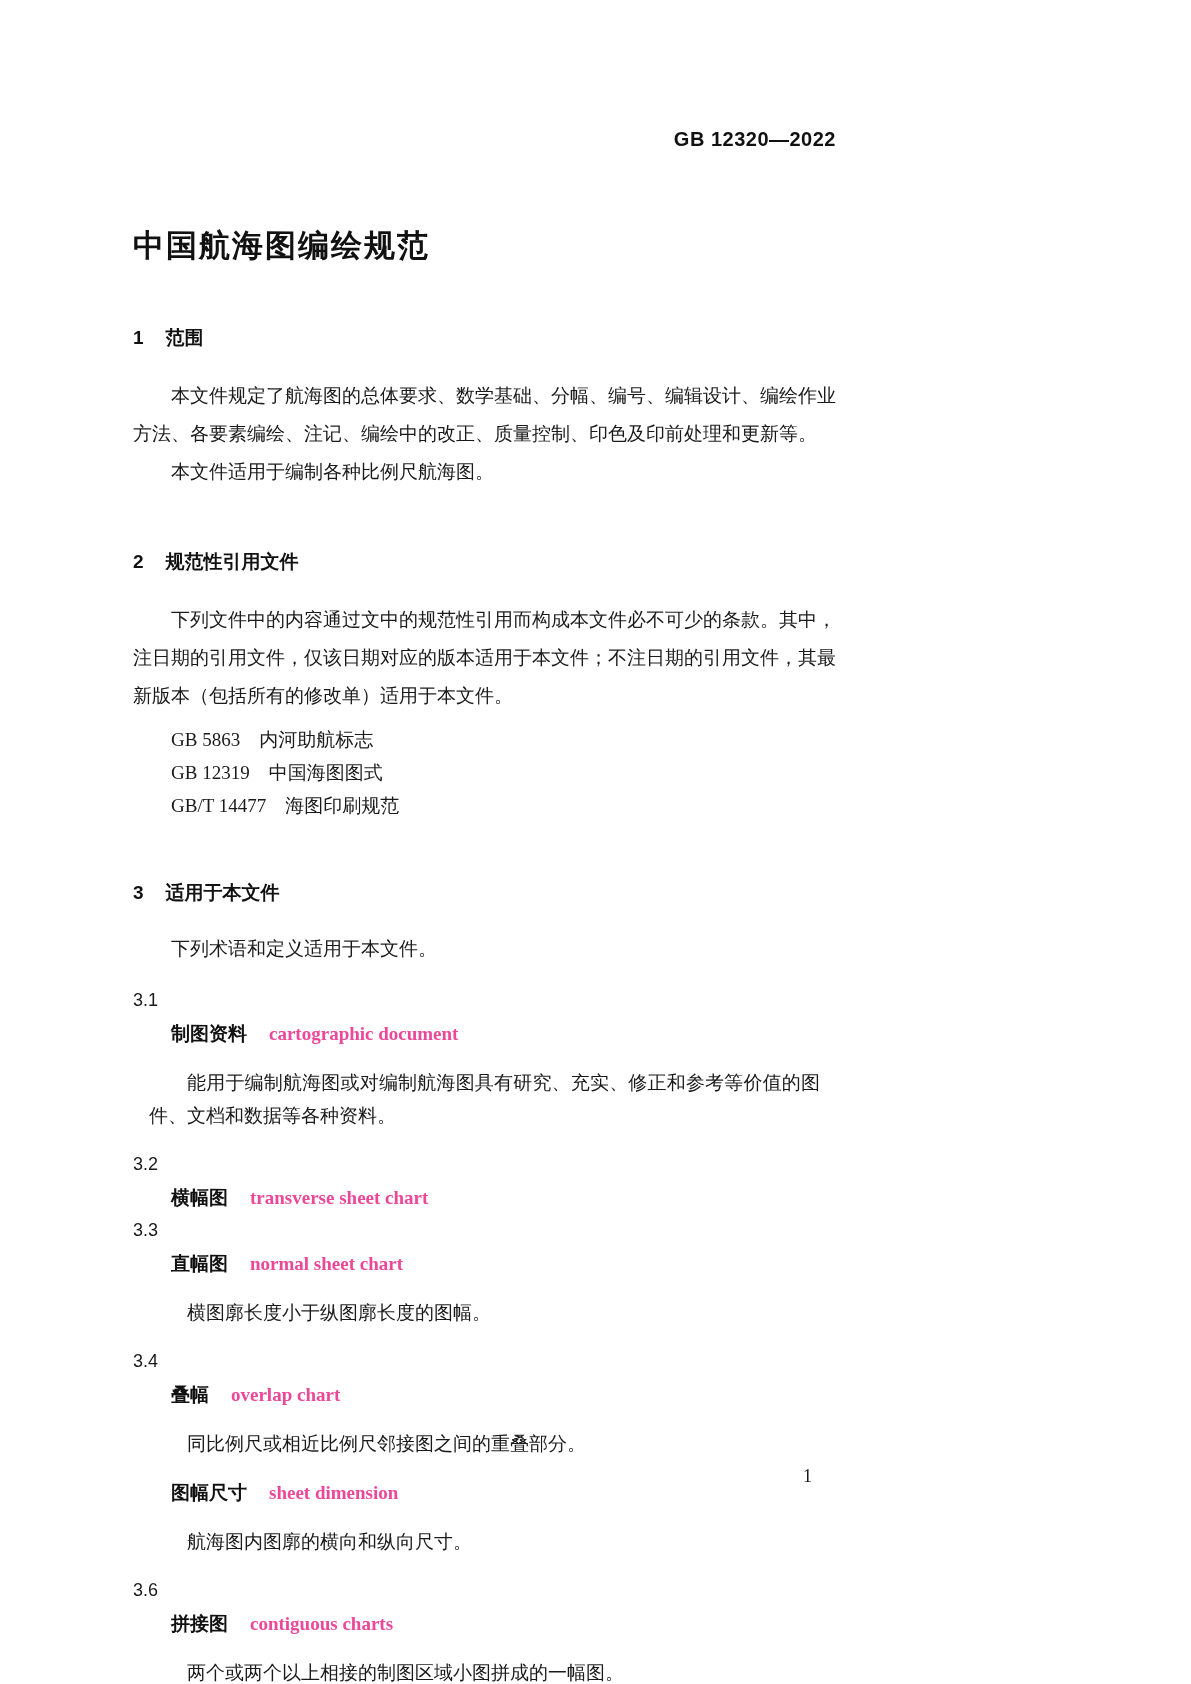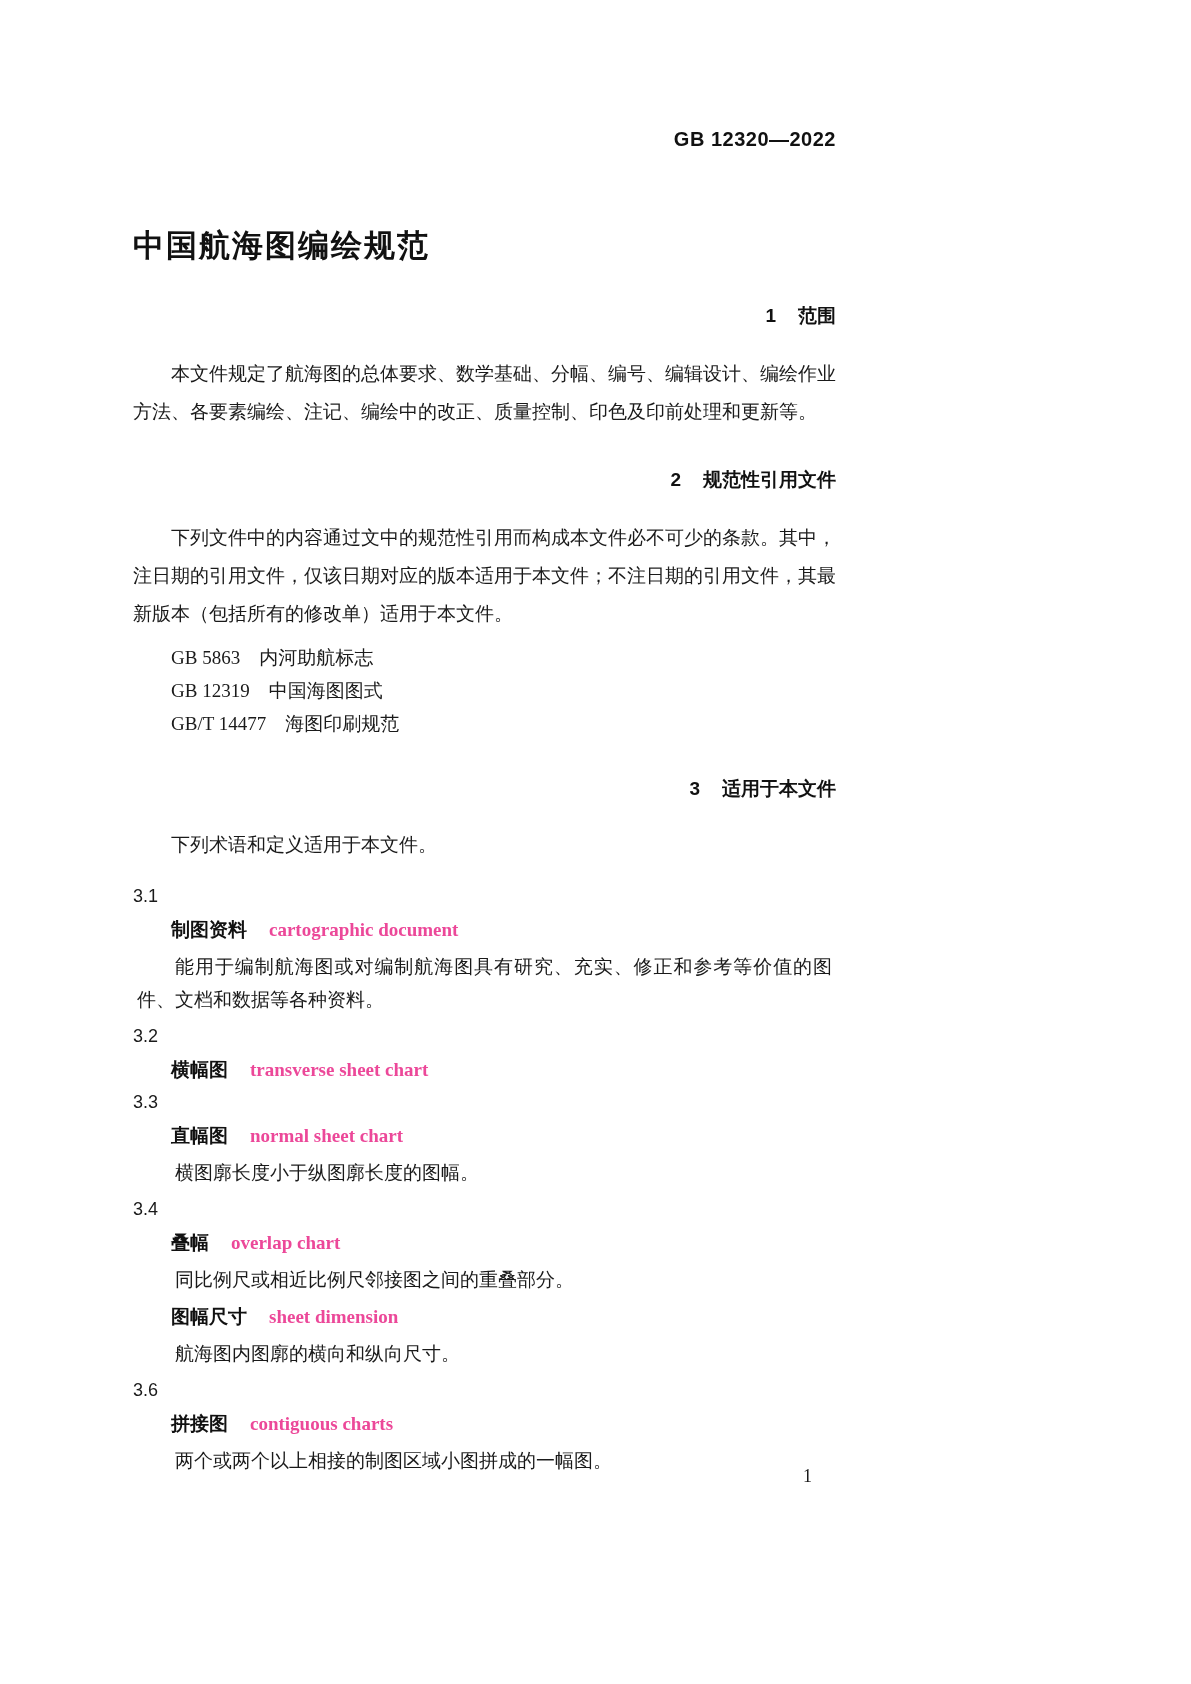--- a/index.html
+++ b/index.html
@@ -28,26 +28,25 @@
   .doc-title {
     margin-top: 74px;
     text-align: left;
     font-family: "Liberation Sans", sans-serif;
     font-weight: bold;
     font-size: 31px;
     letter-spacing: 2px;
     color: #111;
   }
   .section-heading {
-    margin-top: 36px;
-    font-family: "Liberation Sans", sans-serif;
-    font-weight: bold;
-    font-size: 19px;
-    color: #111;
-    text-align: right;
+    margin-top: 58px;
+    font-family: "Liberation Sans", sans-serif;
+    font-weight: bold;
+    font-size: 19px;
+    color: #111;
   }
   .section-heading .sec-num {
     display: inline-block;
     margin-right: 22px;
   }
   .body-para {
     margin: 26px 0 0 0;
     font-size: 19px;
     line-height: 38px;
     text-align: justify;
@@ -89,21 +88,21 @@
     color: #111;
     text-align: center;
   }
   .term-en {
     font-family: "Liberation Serif", serif;
     font-weight: bold;
     margin-left: 22px;
     color: #ec4899;
   }
   .term-def {
-    margin: 4px;
+    margin: 16px;
     font-size: 19px;
     line-height: 33px;
     text-align: justify;
     text-indent: 2em;
     color: #1a1a1a;
   }
   .page-number {
     position: absolute;
     top: 1466px;
     right: 225px;
@@ -123,20 +122,21 @@
 <div class="page">
 
   <div class="doc-number">GB 12320—2022</div>
 
   <div class="doc-title">中国航海图编绘规范</div>
 
   <div class="section-heading">
     <span class="sec-num">1</span><span>范围</span>
   </div>
   <p class="body-para">本文件规定了航海图的总体要求、数学基础、分幅、编号、编辑设计、编绘作业方法、各要素编绘、注记、编绘中的改正、质量控制、印色及印前处理和更新等。</p>
+  <p class="body-para follow">本文件适用于编制各种比例尺航海图。</p>
 
   <div class="section-heading">
     <span class="sec-num">2</span><span>规范性引用文件</span>
   </div>
   <p class="body-para">下列文件中的内容通过文中的规范性引用而构成本文件必不可少的条款。其中，注日期的引用文件，仅该日期对应的版本适用于本文件；不注日期的引用文件，其最新版本（包括所有的修改单）适用于本文件。</p>
   <div class="ref-list">
     <div class="ref-item">GB 5863　内河助航标志</div>
     <div class="ref-item">GB 12319　中国海图图式</div>
     <div class="ref-item">GB/T 14477　海图印刷规范</div>
   </div>

